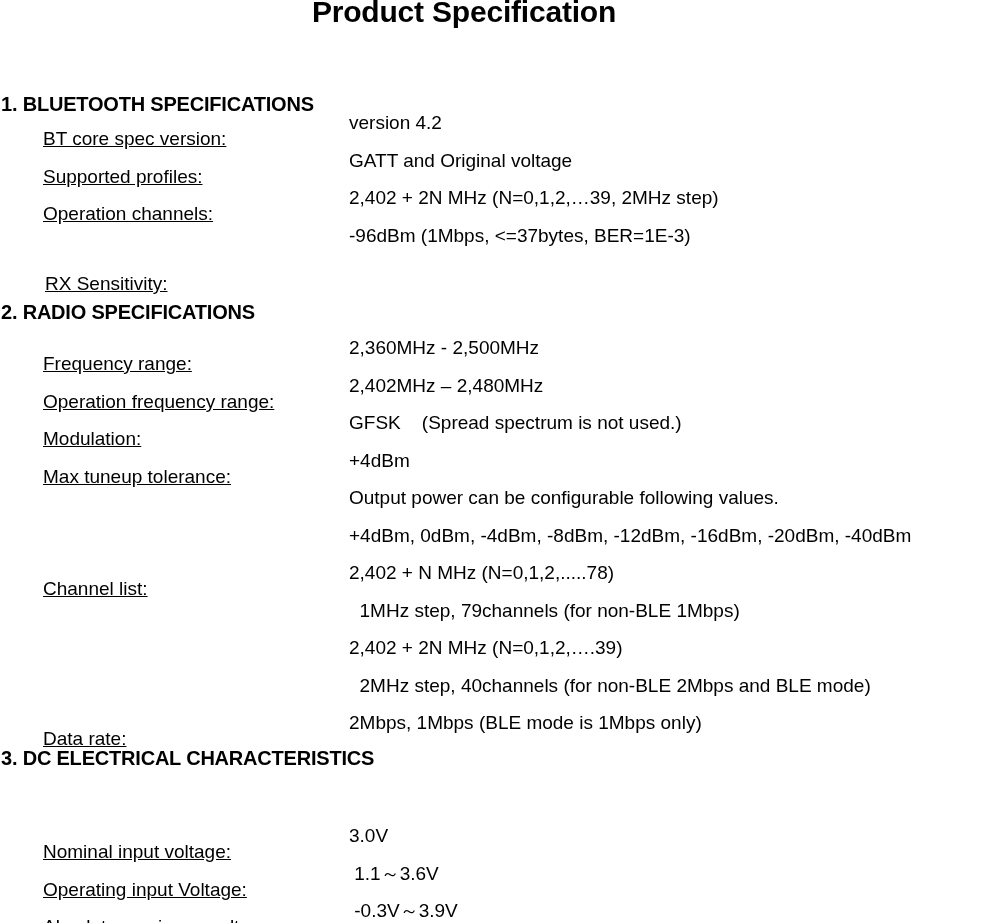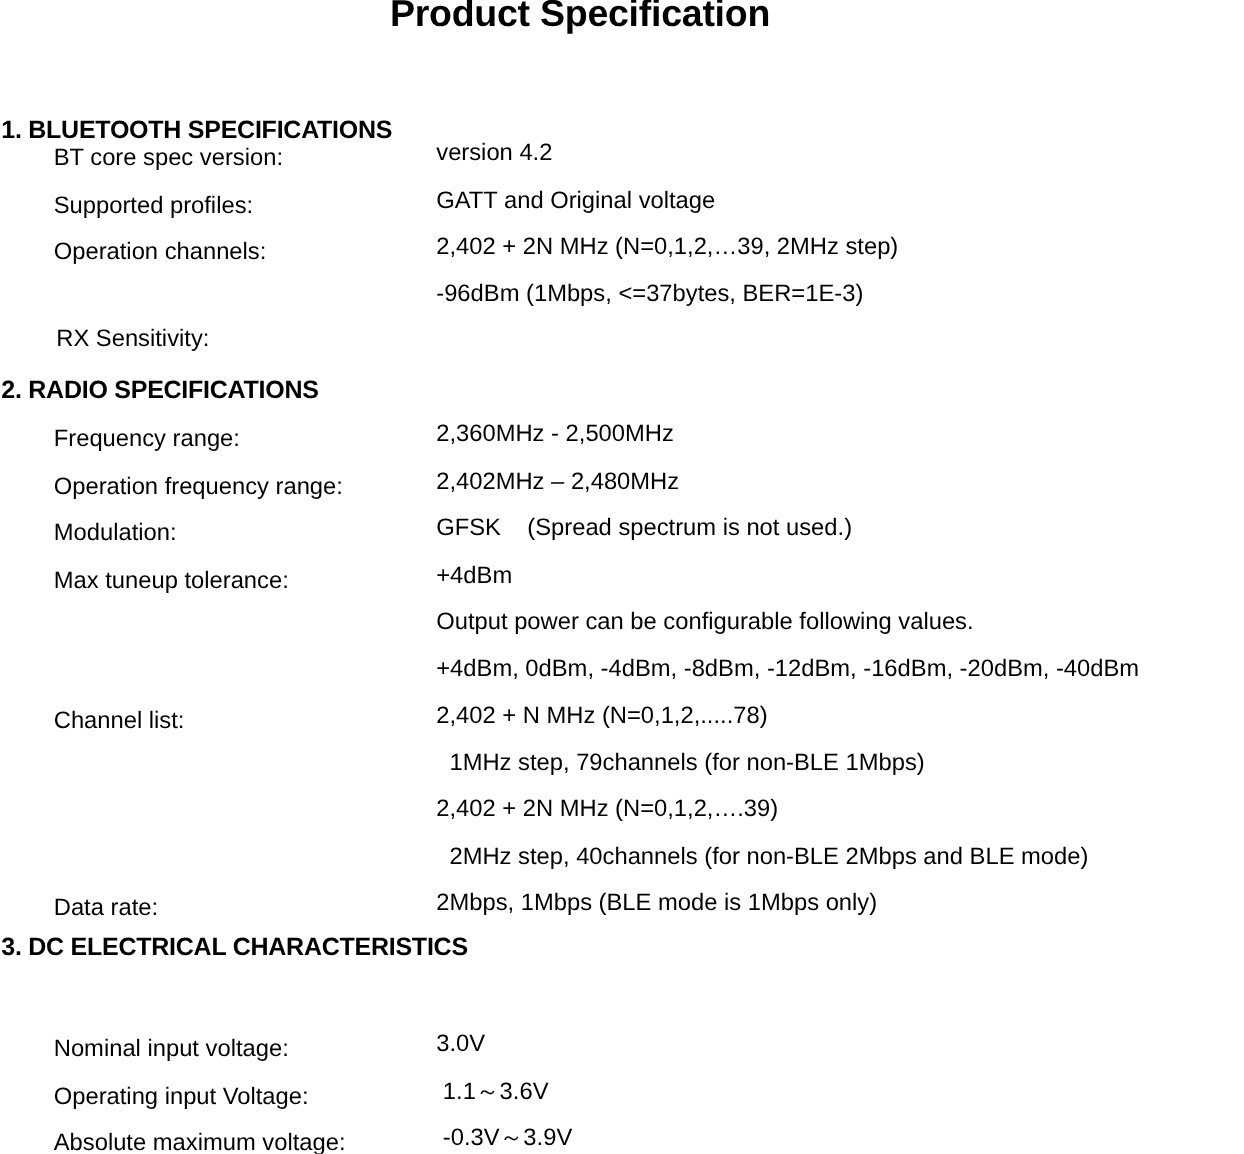--- a/index.html
+++ b/index.html
@@ -39,22 +39,23 @@
     position: absolute;
     left: 0;
     height: 24px;
     font-size: 19px;
     line-height: 22px;
     white-space: nowrap;
   }
   .label {
     position: absolute;
     left: 43px;
-    top: 4px;
+    top: 16px;
     white-space: nowrap;
+    text-decoration: underline;
   }
   .label.shift { left: 45px; margin-top: 32px; }
   .value {
     position: absolute;
     left: 349px;
     top: 0;
     white-space: pre;
   }
 </style>
 </head>

